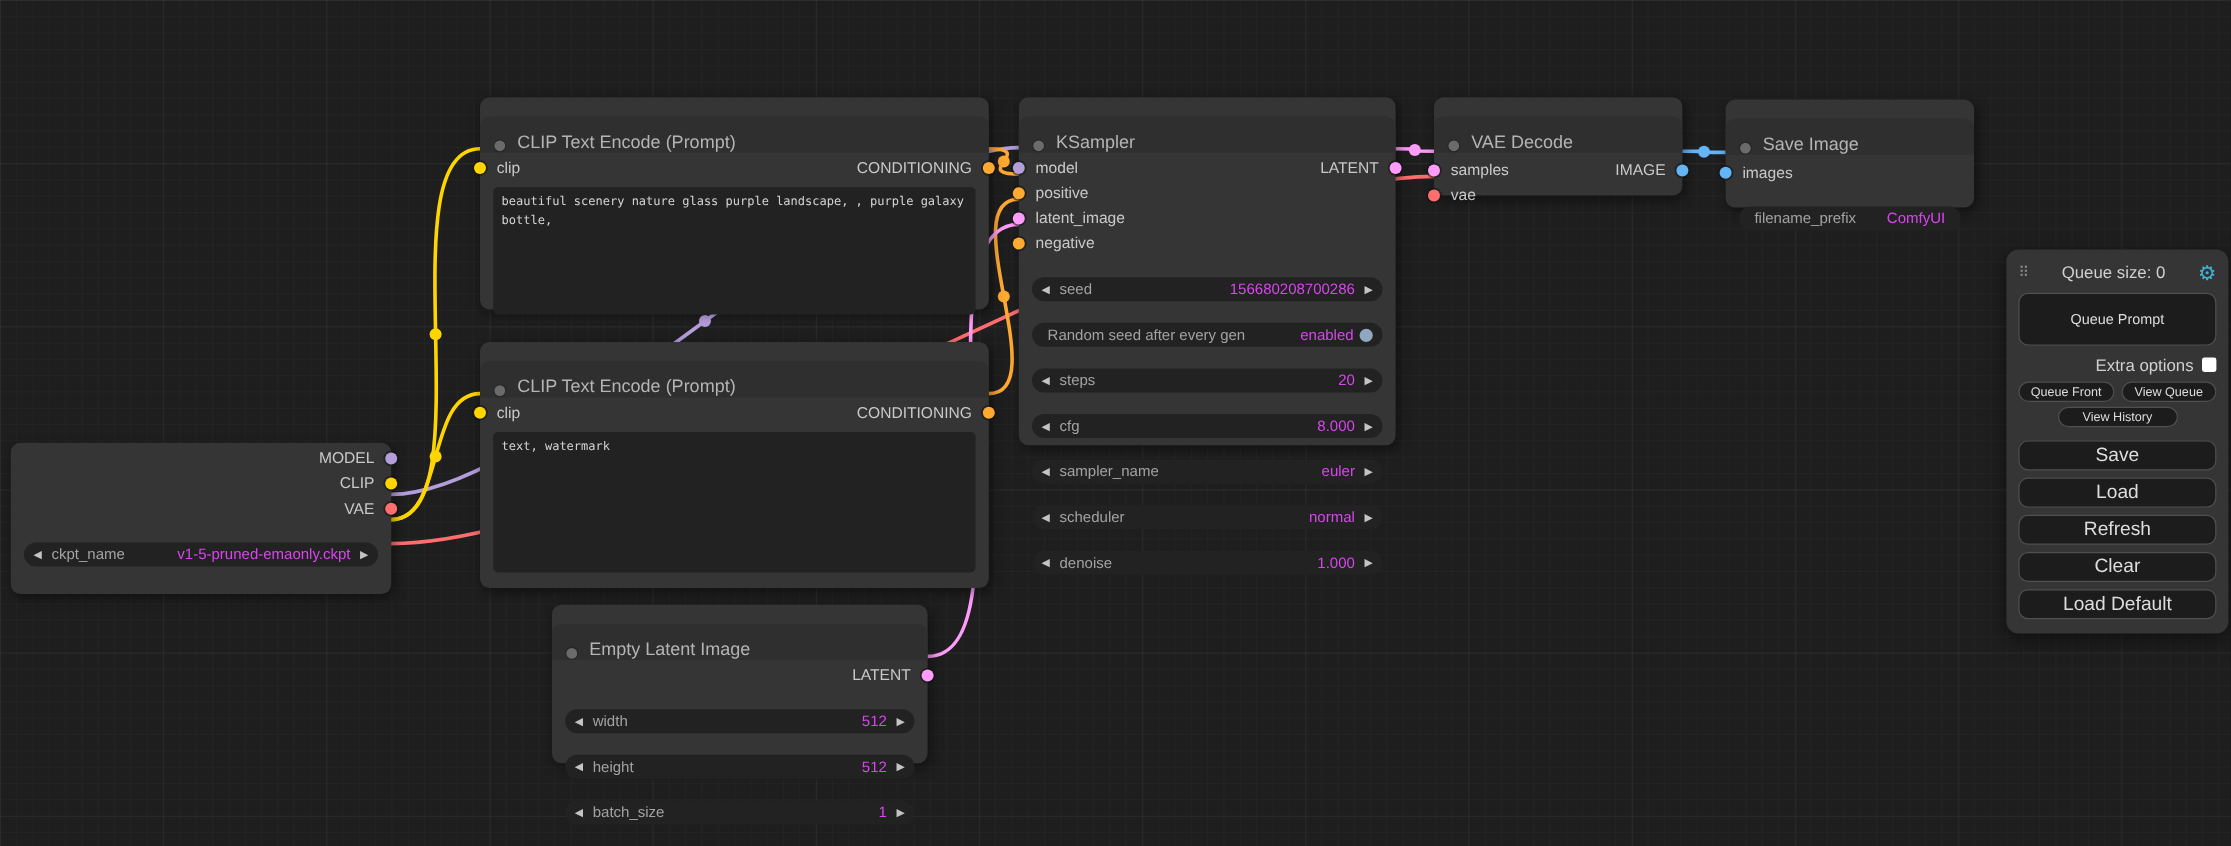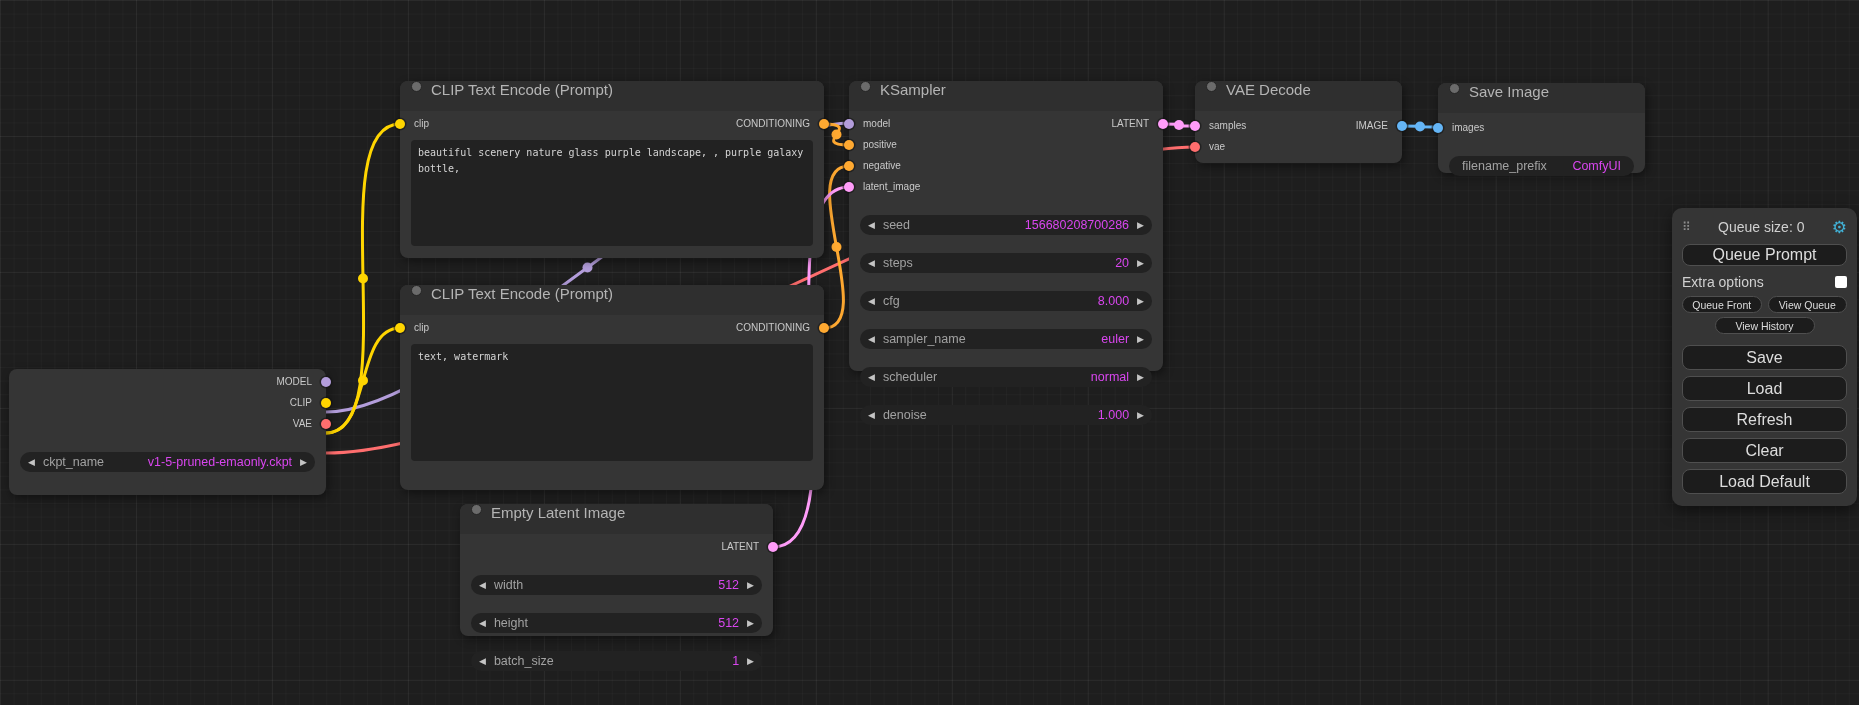--- a/index.html
+++ b/index.html
@@ -10,28 +10,28 @@
       linear-gradient(rgba(255,255,255,.022) 1px, transparent 1px),
       linear-gradient(90deg, rgba(255,255,255,.022) 1px, transparent 1px),
       linear-gradient(rgba(255,255,255,.035) 1px, transparent 1px),
       linear-gradient(90deg, rgba(255,255,255,.035) 1px, transparent 1px);
     background-size: 13.6px 13.6px, 13.6px 13.6px, 136px 136px, 136px 136px;
   }
   .wires { position:absolute; left:0; top:0; z-index:1; }
   .wires path { fill:none; stroke-width:3; stroke-linecap:round; }
   .node { position:absolute; z-index:2; background:#353535; border-radius:8px;
     box-shadow:2px 3px 10px rgba(0,0,0,.45); }
-  .title { height:30px; display:flex; align-items:flex-start; gap:9px; padding:0 11px;
-    background:#2f2f2f; border-radius:8px 8px 0 0; }
+  .title { height:30px; display:flex; align-items:flex-end; gap:9px; padding:0 11px;
+    background:#2f2f2f; border-radius:8px 8px 0 0;margin-top:16px; }
   .tdot { width:11px; height:11px; border-radius:50%; border:1px solid #262626; flex:0 0 auto; }
   .ttext { font-size:15px; color:#b4b4b4; white-space:nowrap; }
   .nbody { padding-top:2px; }
   .nbody.pad4 { padding-top:4px; }
   .row { position:relative; height:21px; display:flex; align-items:center; padding:0 14px; }
-  .slabel { font-size:10px; color:#c9c9c9; }
+  .slabel { font-size:13px; color:#c9c9c9; }
   .slabel.out { margin-left:auto; }
   .dot { position:absolute; top:50%; width:10px; height:10px; border-radius:50%;
     transform:translateY(-50%); box-shadow:0 0 0 1.5px rgba(18,18,18,.55); }
   .dot.in { left:-5px; } .dot.out { right:-5px; }
   .widget { position:relative; height:20px; margin:18px 11px 0; background:#222;
     border-radius:10px; display:flex; align-items:center; padding:0 8px; font-size:12.5px; }
   .arr { font-size:9px; color:#c4c4c4; line-height:1; cursor:pointer; }
   .wl { color:#a2a2a2; margin-left:8px; white-space:nowrap; }
   .wl.noarr { margin-left:5px; }
   .wv { margin-left:auto; margin-right:8px; color:#d946ef; white-space:nowrap; }
@@ -42,23 +42,23 @@
     color:#d4d4d4; overflow:hidden; cursor:text; }
   .menu { position:absolute; z-index:3; background:#353535; border-radius:10px;
     padding:9px 10px 12px; box-shadow:0 5px 16px rgba(0,0,0,.5); }
   .mhead { display:flex; align-items:center; height:20px; }
   .drag { color:#8d8d8d; font-size:12px; cursor:grab; }
   .qsize { flex:1; text-align:center; font-size:14px; color:#d0d0d0; }
   .gear { font-size:17px; cursor:pointer; line-height:1; }
   .btn { display:block; width:100%; background:#1c1c1c; border:1px solid #4f4f4f;
     border-radius:8px; color:#dddddd; font-family:inherit; cursor:pointer; }
   .btn.big { height:25px; font-size:16px; margin-top:6px; }
-  .btn.primary { height:22px; font-size:16px; margin-top:7px; }
+  .btn.primary { height:44px; font-size:12px; margin-top:7px; }
   .btn.gap { margin-top:11px; }
-  .extra { display:flex; align-items:center; justify-content:space-between; gap:7px;
+  .extra { display:flex; align-items:center; justify-content:flex-end; gap:7px;
     margin-top:8px; font-size:14px; color:#d0d0d0; }
   .checkbox { width:12px; height:12px; border-radius:2px; cursor:pointer; }
   .pills { display:flex; gap:6px; margin-top:6px; }
   .pills.center { margin-top:4px; justify-content:center; }
   .btn.pill { flex:1; height:17px; font-size:10.5px; border-radius:9px; padding:0 4px; }
   .pills.center .btn.pill { flex:0 0 auto; width:100px; }
 </style>
 </head>
 <body>
 
@@ -182,32 +182,37 @@
         <span class="dot in" style="background: rgb(179, 157, 219);"></span>
         <span class="slabel">model</span>
         <span class="slabel out">LATENT</span>
         <span class="dot out" style="background: rgb(255, 156, 249);"></span>
       </div>
       <div class="row">
         <span class="dot in" style="background: rgb(255, 169, 49);"></span>
         <span class="slabel">positive</span>
       </div>
       <div class="row">
+        <span class="dot in" style="background: rgb(255, 156, 249);"></span>
+        <span class="slabel">latent_image</span>
+      </div>
+      <div class="row">
         <span class="dot in" style="background: rgb(255, 169, 49);"></span>
         <span class="slabel">negative</span>
       </div>
-      <div class="row">
-        <span class="dot in" style="background: rgb(255, 156, 249);"></span>
-        <span class="slabel">latent_image</span>
-      </div>
       <div class="widget">
         <span class="arr">◀</span>
         <span class="wl">seed</span>
         <span class="wv">156680208700286</span>
         <span class="arr">▶</span>
+      </div>
+      <div class="widget">
+        <span class="wl noarr">Random seed after every gen</span>
+        <span class="wv noarr">enabled</span>
+        <span class="toggle" style="background: rgb(143, 168, 192);"></span>
       </div>
       <div class="widget">
         <span class="arr">◀</span>
         <span class="wl">steps</span>
         <span class="wv">20</span>
         <span class="arr">▶</span>
       </div>
       <div class="widget">
         <span class="arr">◀</span>
         <span class="wl">cfg</span>

